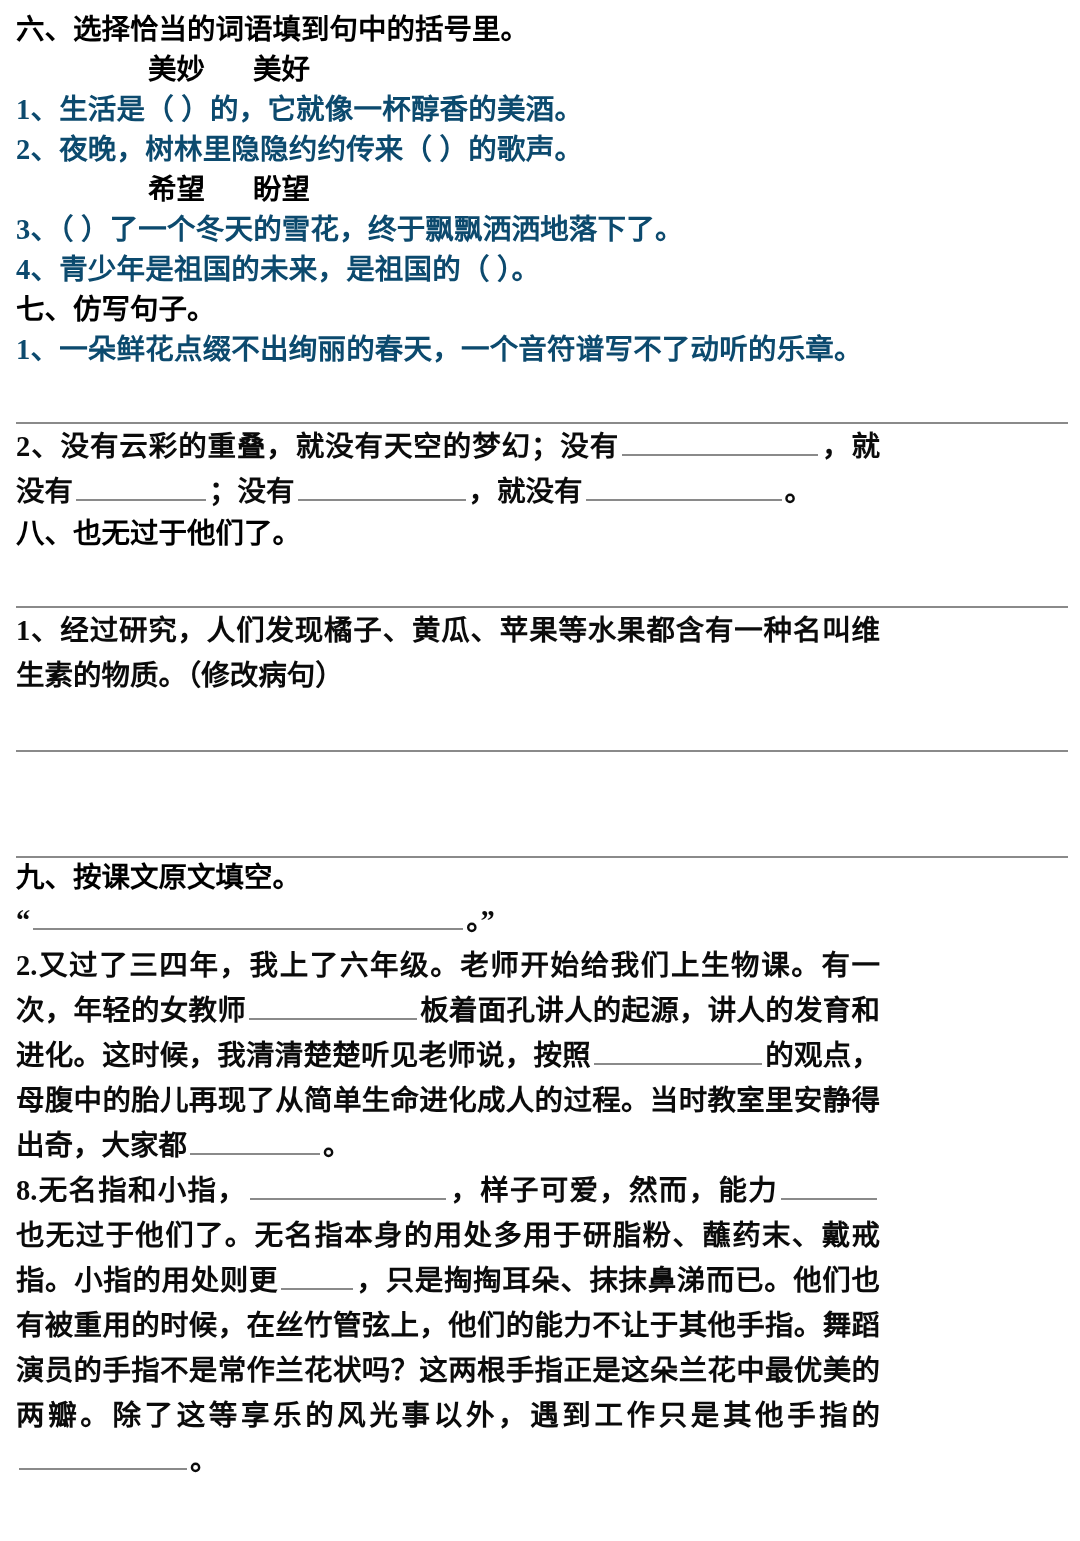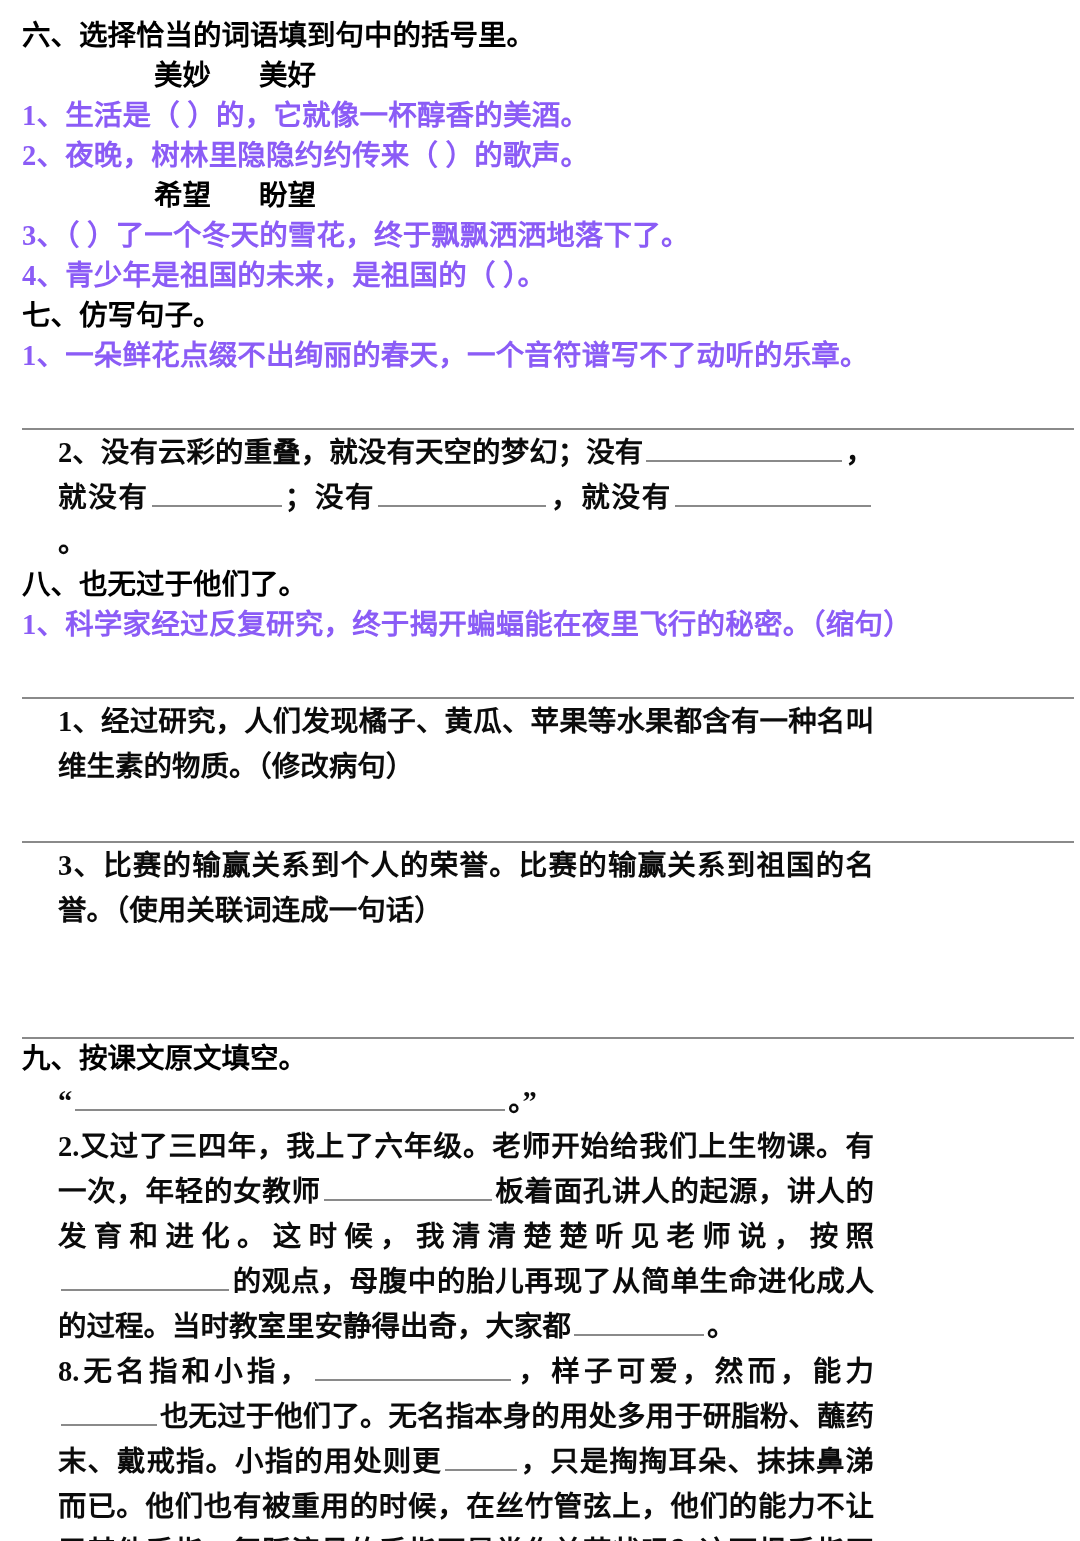--- a/index.html
+++ b/index.html
@@ -12,34 +12,34 @@
     width: 1080px;
     height: 1541px;
     font-family: "Liberation Serif", "DejaVu Serif", serif;
     color: #000000;
     overflow: hidden;
   }
   .page {
     position: relative;
     width: 892px;
     height: 1541px;
-    padding: 8px;
+    padding: 2px;
     box-sizing: border-box;
   }
   .body-wrap {
     padding: 8px 10px 0 14px;
   }
   
   .line {
     font-size: 28.5px;
     line-height: 40px;
     letter-spacing: 0.2px;
     white-space: nowrap;
     font-weight: 600;
-    color: #8b5cf6;
+    color: #0c4a6e;
   }
   .heading {
     font-size: 28.5px;
     line-height: 40px;
     font-weight: 700;
     color: #000;
   }
   .choices {
     font-size: 28.5px;
     line-height: 40px;
@@ -50,21 +50,20 @@
     display: inline-block;
     width: 48px;
   }
   .para {
     font-size: 28.5px;
     line-height: 45px;
     font-weight: 600;
     text-align: justify;
     text-justify: inter-character;
     color: #0b0b0b;
-    margin-left: 36px;
   }
   .para.nohang {
     text-indent: 0;
   }
   
   .rule {
     border: 0;
     border-top: 2.4px solid #8a8a8a;
     margin: 0;
     width: 1052px;
@@ -117,31 +116,29 @@
     <div class="line">1、一朵鲜花点缀不出绚丽的春天，一个音符谱写不了动听的乐章。</div>
 
     <div class="answer-space"></div>
     <hr class="rule">
 
     <div class="para nohang">
       <span>2、没有云彩的重叠，就没有天空的梦幻；没有</span><span class="blank b-xl"></span><span>，就没有</span><span class="blank b-md"></span><span>；没有</span><span class="blank b-lg"></span><span>，就没有</span><span class="blank b-xl"></span><span>。</span>
     </div>
 
     <div class="heading">八、也无过于他们了。</div>
-    <div class="line">1、科学家经过反复研究，终于揭开蝙蝠能在夜里飞行的秘密。（缩句）</div>
 
     <div class="answer-space"></div>
     <hr class="rule">
 
     <div class="para nohang">1、经过研究，人们发现橘子、黄瓜、苹果等水果都含有一种名叫维生素的物质。（修改病句）</div>
 
     <div class="answer-space"></div>
     <hr class="rule">
 
-    <div class="para nohang">3、比赛的输赢关系到个人的荣誉。比赛的输赢关系到祖国的名誉。（使用关联词连成一句话）</div>
 
     <div class="answer-space tall"></div>
     <hr class="rule">
 
     <div class="heading">九、按课文原文填空。</div>
 
     <div class="para nohang">
       <span>“</span><span class="blank b-huge"></span><span>。”</span>
     </div>
 

